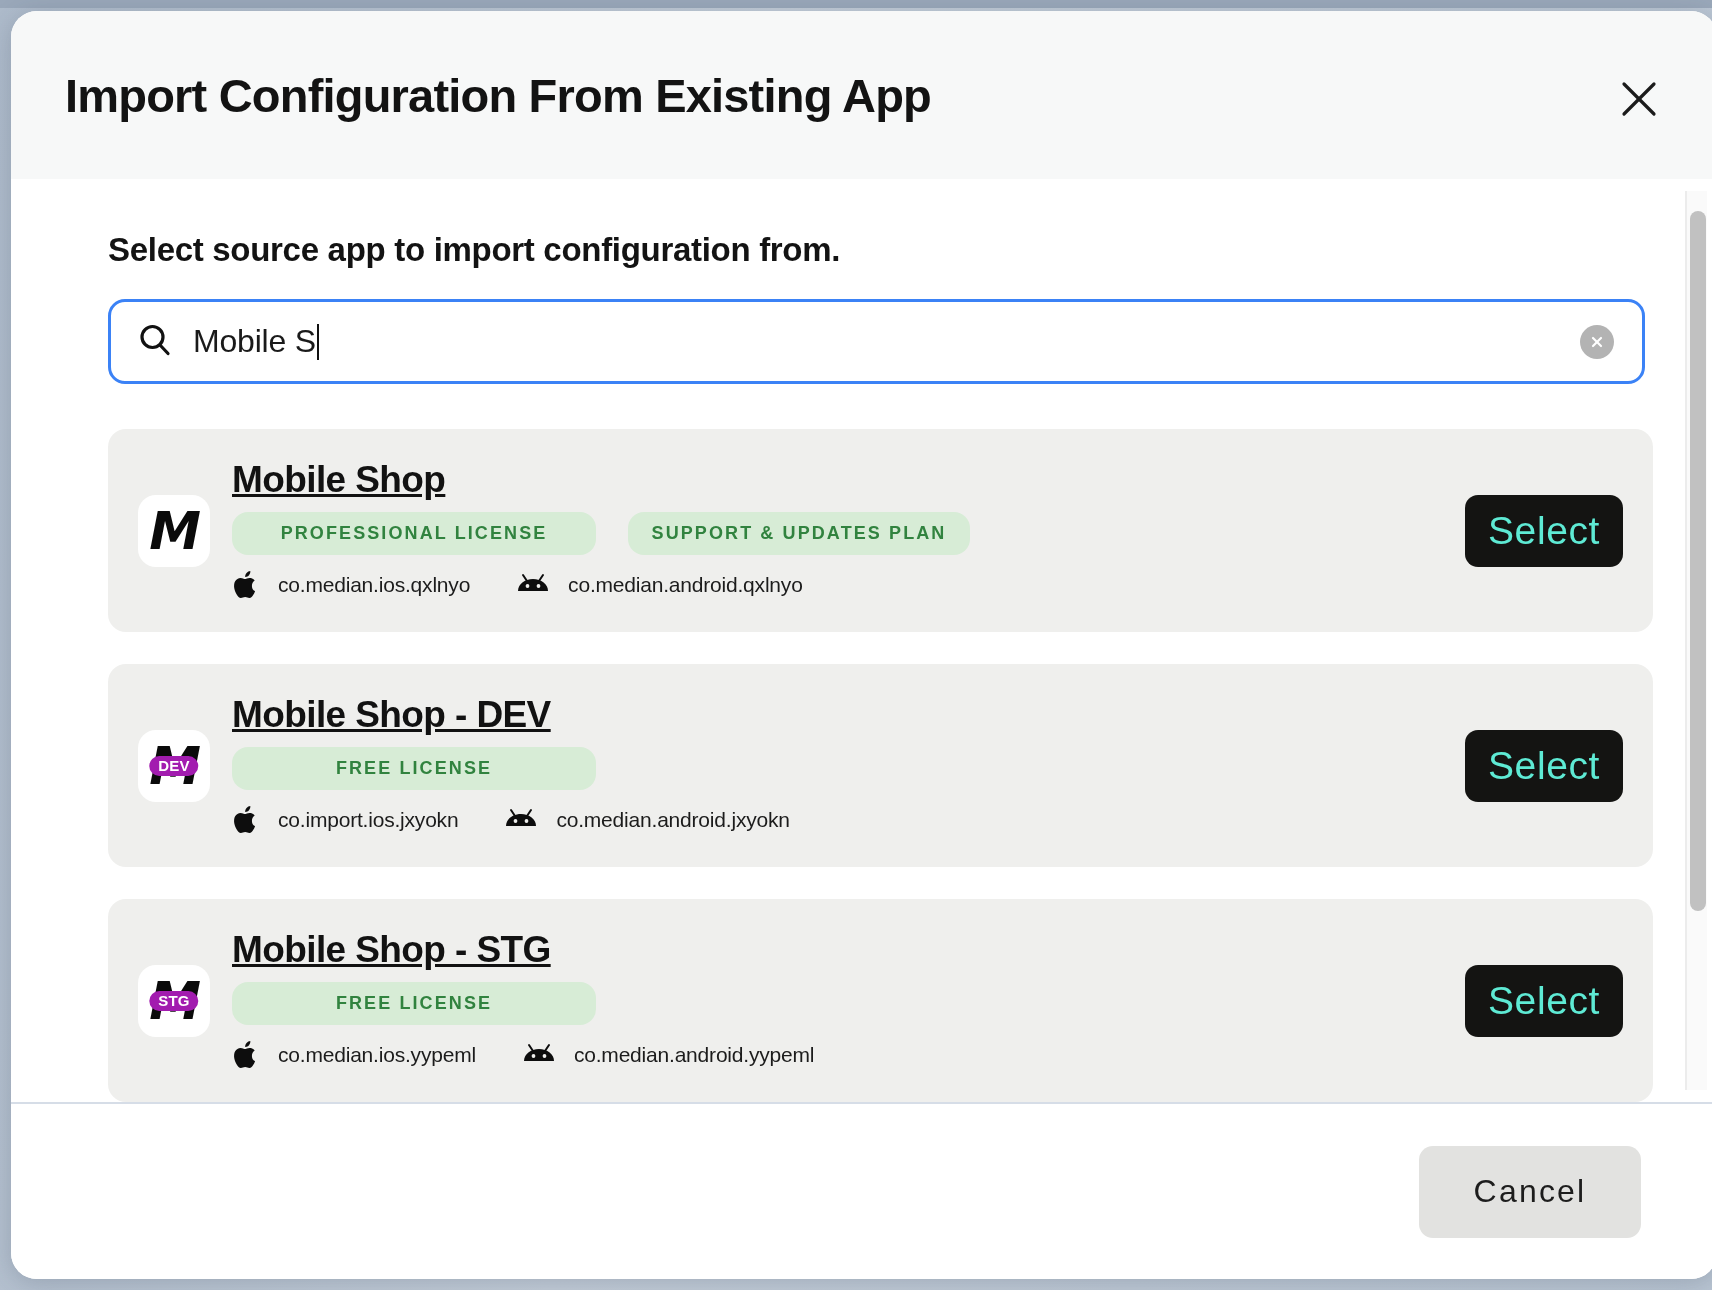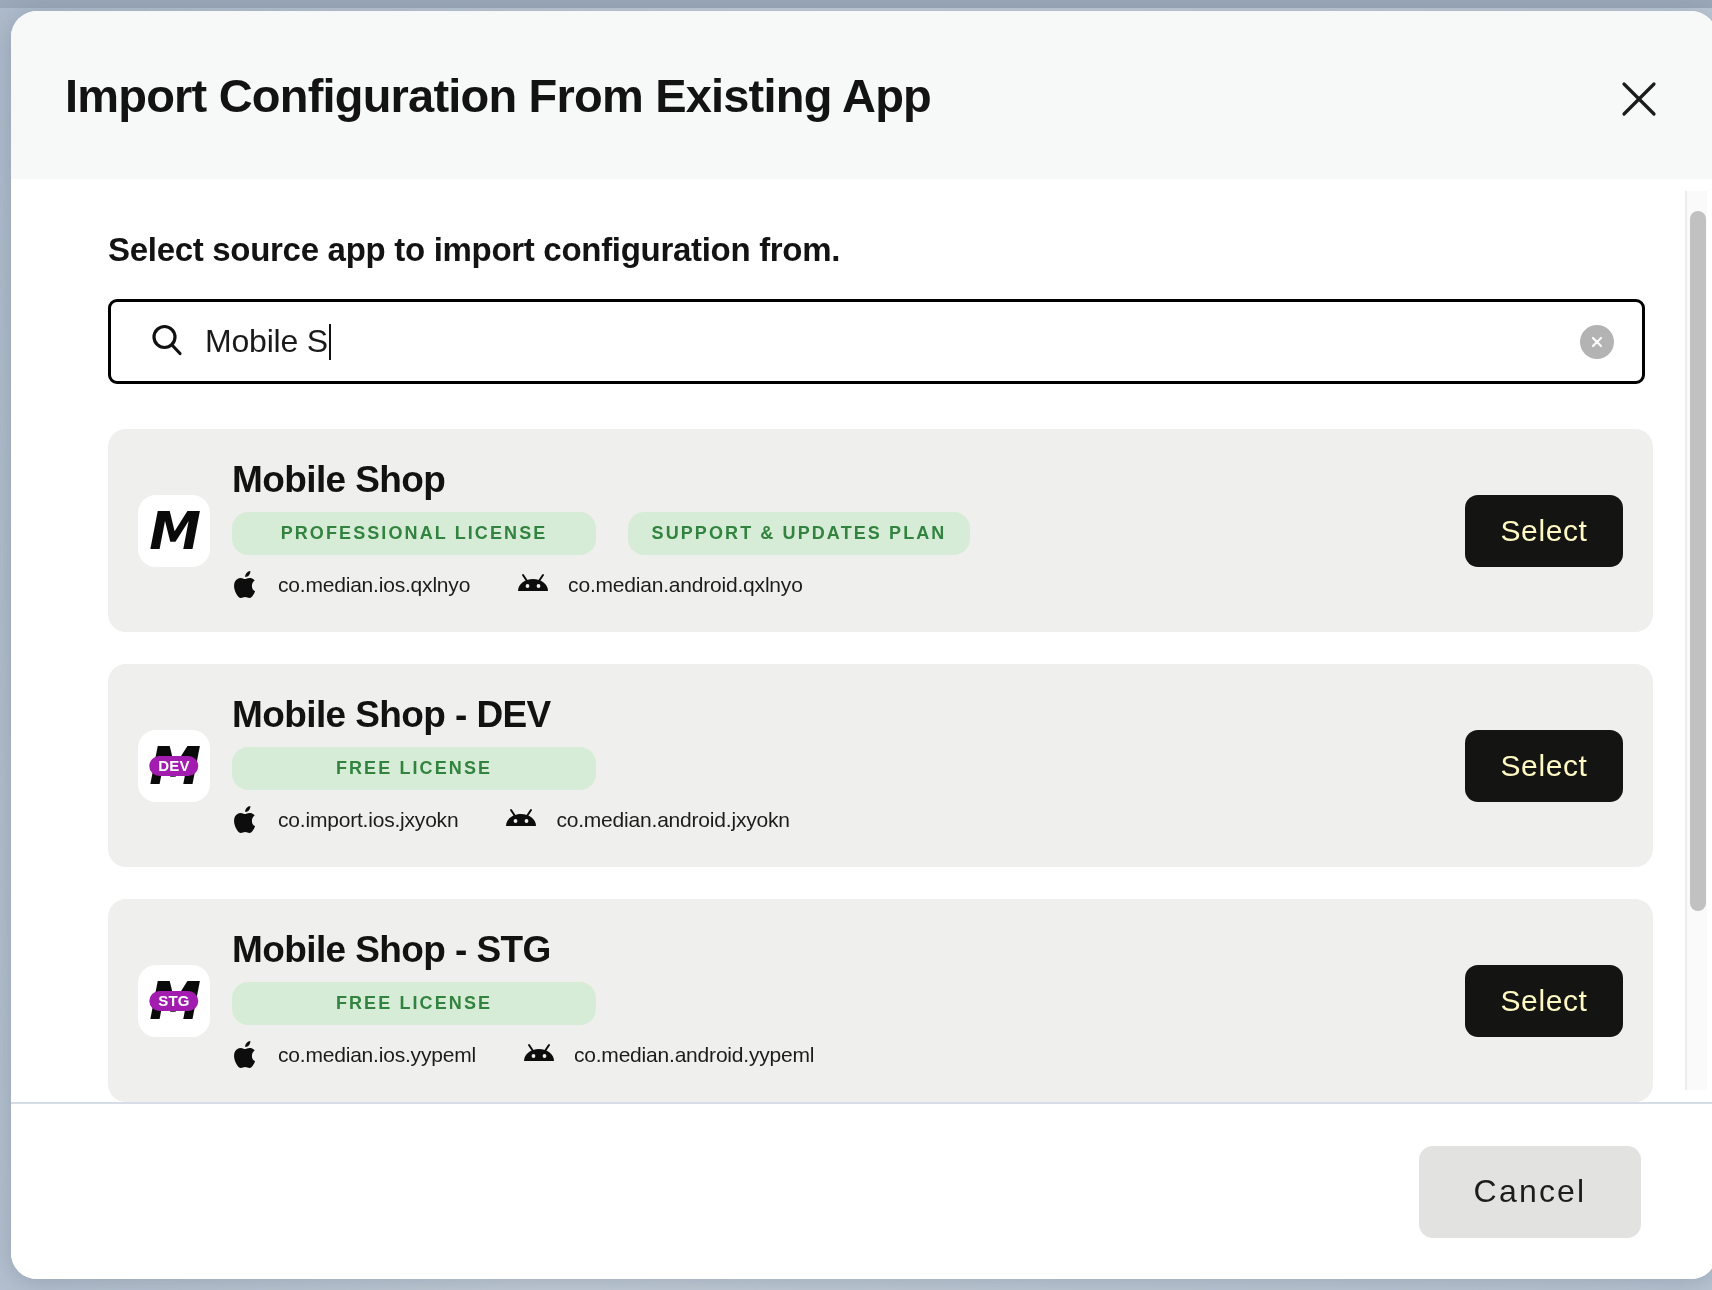--- a/index.html
+++ b/index.html
@@ -92,25 +92,25 @@
     color: #131313;
     letter-spacing: -0.3px;
     margin-bottom: 30px;
   }
 
   
   .search-wrap {
     position: relative;
     width: 1537px;
     height: 85px;
-    border: 3px solid #000000;
-    border-radius: 9px;
-    display: flex;
-    align-items: center;
-    padding: 0 38px;
+    border: 3px solid #3b82f6;
+    border-radius: 17px;
+    display: flex;
+    align-items: center;
+    padding: 0 26px;
     background: #fff;
   }
   .search-icon { flex: 0 0 auto; margin-right: 20px; display: block; }
   .search-value {
     font-size: 32px;
     color: #1a1a1a;
     letter-spacing: -0.2px;
     position: relative;
     white-space: pre;
   }
@@ -190,20 +190,21 @@
 
   .app-info { flex: 1 1 auto; min-width: 0; }
 
   .app-name {
     font-size: 37px;
     font-weight: 700;
     color: #121212;
     letter-spacing: -0.6px;
     line-height: 1.08;
     margin-bottom: 12px;
+    text-decoration: underline;
   }
 
   .badge-row { display: flex; gap: 32px; margin-bottom: 14px; }
   .badge {
     background: #d7ecd6;
     color: #31833f;
     font-size: 18px;
     font-weight: 700;
     letter-spacing: 2.1px;
     border-radius: 16px;
@@ -220,25 +221,25 @@
     gap: 18px;
     font-size: 21px;
     color: #1c1c1c;
     letter-spacing: -0.2px;
   }
   .bundle svg { flex: 0 0 auto; display: block; }
 
   .select-btn {
     flex: 0 0 auto;
     background: #141412;
-    color: #fef9c3;
+    color: #5eead4;
     border: none;
     border-radius: 13px;
     font-family: "Liberation Sans", sans-serif;
-    font-size: 30px;
+    font-size: 39px;
     letter-spacing: 0.6px;
     width: 158px;
     height: 72px;
     cursor: pointer;
     margin-left: 24px;
   }
 
   
   .scrollbar-track {
     position: absolute;

